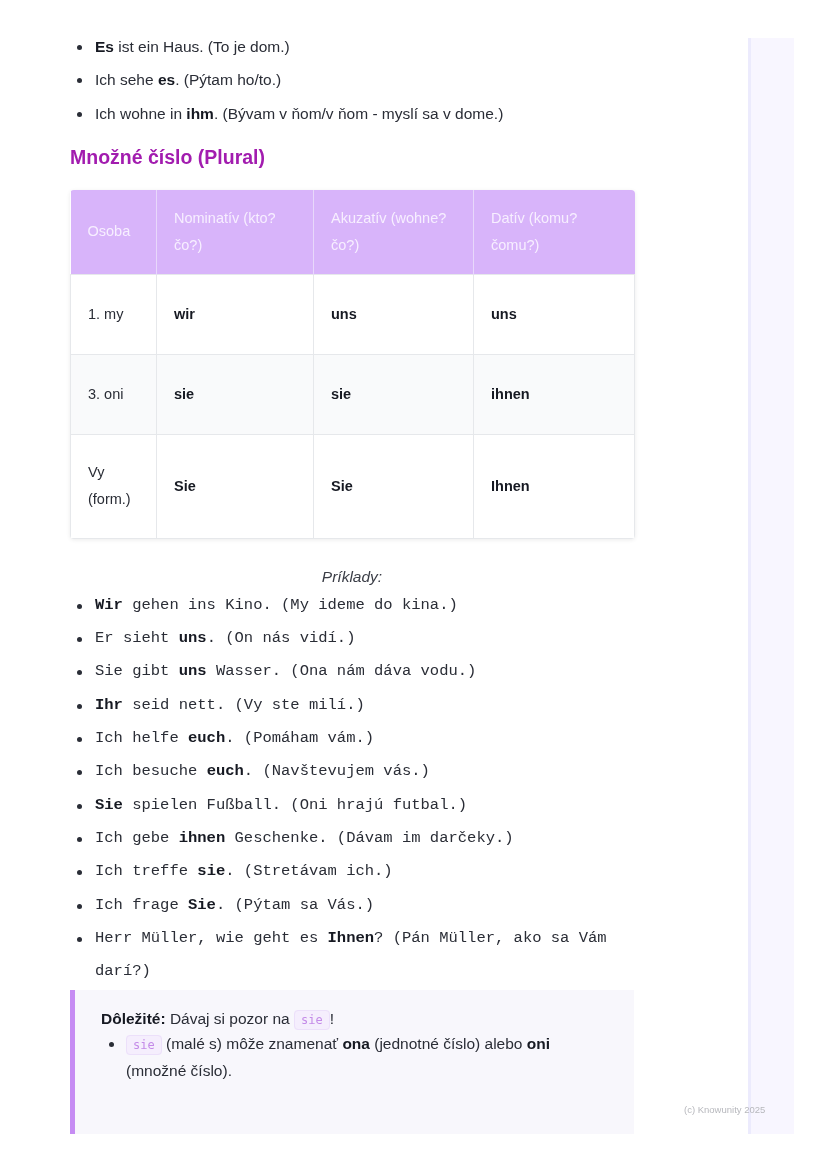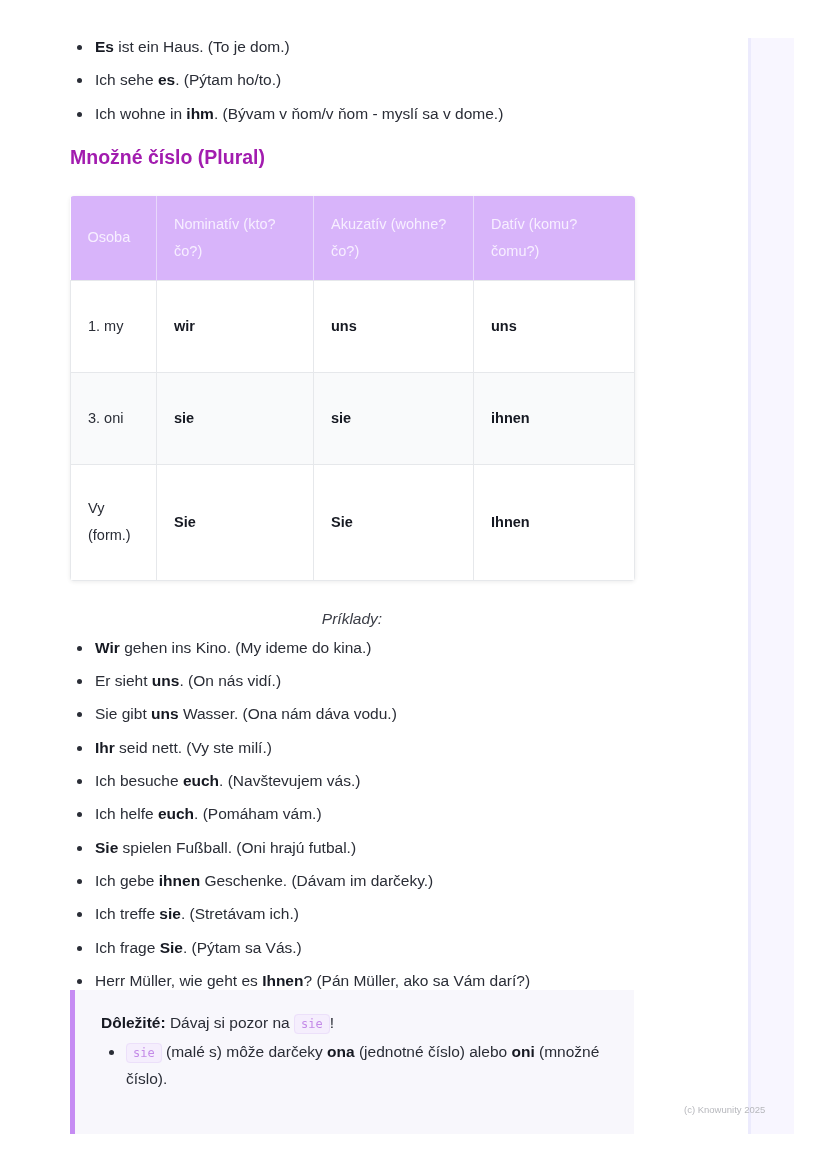--- a/index.html
+++ b/index.html
@@ -19,44 +19,44 @@
   }
   ul.bullets li::before {
     content: ""; position: absolute; left: 7px; top: 15px; width: 5px; height: 5px;
     border-radius: 50%; background: #2a2d36;
   }
   b { font-weight: bold; color: #161922; margin-top: 28px; }
   .section-title {
     margin: 12px 0 0 0; font-size: 19.5px; font-weight: bold; color: #a21caf; height: 30px; line-height: 30px;
   }
   table.pronouns {
-    margin-top: 24px; width: 564px; border-collapse: collapse; table-layout: fixed;
+    margin-top: 18px; width: 564px; border-collapse: collapse; table-layout: fixed;
     box-shadow: 0 1px 4px rgba(0,0,0,0.08); border-radius: 4px; overflow: hidden;
     font-size: 14.5px;
   }
   table.pronouns th {
     background: #d8b4fa; color: #f7efff; font-weight: normal; text-align: left;
     padding: 0 17px; height: 84px; line-height: 27px; vertical-align: middle;
     border-right: 1px solid #e8d8fb;
   }
   table.pronouns th:last-child { border-right: none; }
   table.pronouns td {
-    padding: 18px 17px; border: 1px solid #e6e8eb; vertical-align: middle; line-height: 27px; height: 55px; color: #2a2d36;
+    padding: 12px 17px; border: 1px solid #e6e8eb; vertical-align: middle; line-height: 27px; height: 55px; color: #2a2d36;
   }
   table.pronouns tr:nth-child(even) td { background: #f9fafb; }
   table.pronouns td.bold { font-weight: bold; color: #161922; }
   table.pronouns tr.tall td { height: 79px; }
   .examples-label { margin-top: 26px; font-style: italic; font-size: 15.5px; color: #3a3d46; height: 24px; line-height: 24px; text-align: center; }
-  .examples { margin-top: 16px; }
+  .examples { margin-top: 16px; font-family: Liberation Mono, monospace; }
   .note {
     position: absolute; left: 70px; top: 990px; width: 564px; height: 144px;
     background: #f8f7fc; border-left: 5px solid #c68cf3; box-sizing: border-box;
     padding: 18px 26px; font-size: 15.5px; color: #2a2d36;
   }
-  .note-line { line-height: 29px; }
+  .note-line { line-height: 21px; }
   code.inline {
     font-family: "DejaVu Sans Mono", "Liberation Mono", monospace; font-size: 12px;
     color: #c48be8; background: #f5eefd; border: 1px solid #ece0fa; border-radius: 4px;
     padding: 2px 6px;
   }
   .note-bullet { position: relative; padding-left: 25px; line-height: 25px; }
   .note-bullet::before {
     content: ""; position: absolute; left: 8px; top: 11px; width: 5px; height: 5px; border-radius: 50%; background: #2a2d36;
   }
   .footer-copy {
@@ -114,32 +114,32 @@
     </tbody>
   </table>
 
   <div class="examples-label">Príklady:</div>
 
   <ul class="bullets examples">
     <li><span></span><b>Wir</b><span> gehen ins Kino. (My ideme do kina.)</span></li>
     <li><span>Er sieht </span><b>uns</b><span>. (On nás vidí.)</span></li>
     <li><span>Sie gibt </span><b>uns</b><span> Wasser. (Ona nám dáva vodu.)</span></li>
     <li><span></span><b>Ihr</b><span> seid nett. (Vy ste milí.)</span></li>
+    <li><span>Ich helfe </span><b>euch</b><span>. (Pomáham vám.)</span></li>
     <li><span>Ich besuche </span><b>euch</b><span>. (Navštevujem vás.)</span></li>
-    <li><span>Ich helfe </span><b>euch</b><span>. (Pomáham vám.)</span></li>
     <li><span></span><b>Sie</b><span> spielen Fußball. (Oni hrajú futbal.)</span></li>
     <li><span>Ich gebe </span><b>ihnen</b><span> Geschenke. (Dávam im darčeky.)</span></li>
     <li><span>Ich treffe </span><b>sie</b><span>. (Stretávam ich.)</span></li>
     <li><span>Ich frage </span><b>Sie</b><span>. (Pýtam sa Vás.)</span></li>
     <li><span>Herr Müller, wie geht es </span><b>Ihnen</b><span>? (Pán Müller, ako sa Vám darí?)</span></li>
   </ul>
 </div>
 
 <div class="note">
   <div class="note-line">
     <b>Dôležité:</b><span> Dávaj si pozor na </span><code class="inline">sie</code><span>!</span>
   </div>
   <div class="note-bullet">
-    <code class="inline">sie</code><span> (malé s) môže darčeky </span><b>ona</b><span> (jednotné číslo) alebo </span><b>oni</b><span> (množné číslo).</span>
+    <code class="inline">sie</code><span> (malé s) môže znamenať </span><b>ona</b><span> (jednotné číslo) alebo </span><b>oni</b><span> (množné číslo).</span>
   </div>
 </div>
 
 <div class="footer-copy">(c) Knowunity 2025</div>
 
 </body></html>

